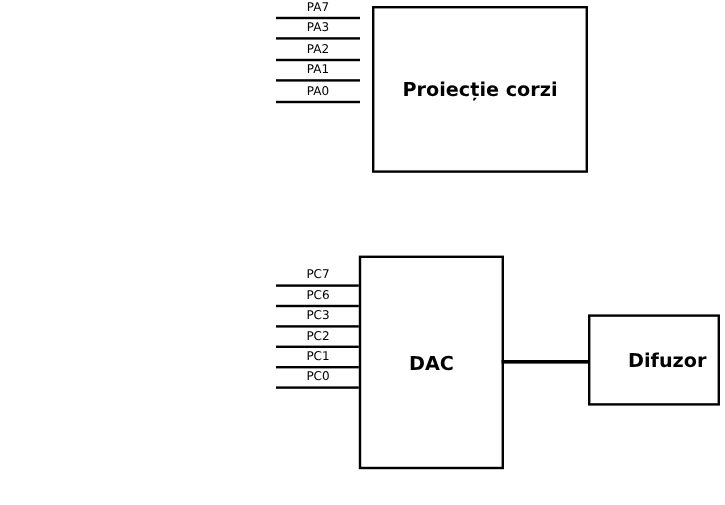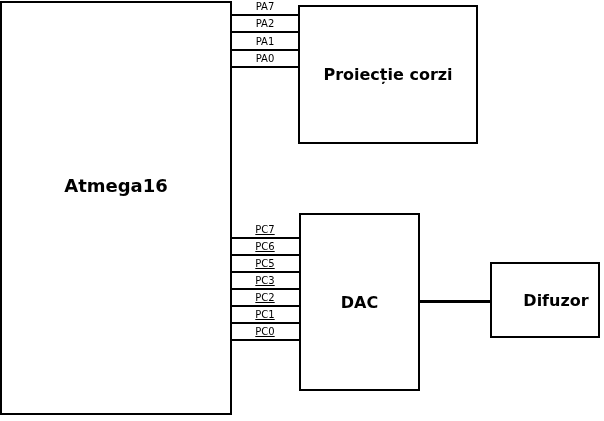--- a/index.html
+++ b/index.html
@@ -54,53 +54,53 @@
   .ladder-a { top: -2px; }
   .ladder-c { top: 222px; }
   .pin-row {
     box-sizing: border-box;
     border-bottom: 2px solid #000000;
     display: flex;
     align-items: flex-end;
     justify-content: center;
   }
   .ladder-a .pin-row { height: 17.5px; }
-  .ladder-c .pin-row { height: 17px; text-decoration: underline; }
+  .ladder-c .pin-row { height: 17px; }
   .pin-label {
     font-size: 10px;
     line-height: 12px;
     margin-bottom: 1px;
     white-space: nowrap;
   }
   
-  .proiectie { left: 298px; top: 5px;   width: 180px; height: 139px; }
+  .proiectie { left: 310px; top: 5px;   width: 180px; height: 139px; }
   .dac       { left: 299px; top: 213px; width: 121px; height: 178px; text-align: right; }
   .difuzor   { left: 490px; top: 262px; width: 110px; height: 76px; padding-left: 22px;  }
   
   .wire {
     position: absolute;
     background: #000000;
   }
   .dac-difuzor-wire {
     left: 418px; top: 300px;
     width: 74px; height: 2.5px;
   }
 </style>
 </head>
 <body>
 
 <div class="canvas">
 
-  <div class="block atmega">
-    <div class="block-label atmega-label">Atmega16</div>
-  </div>
 
   <div class="ladder ladder-a">
     <div class="pin-row">
         <span class="pin-label">PA7</span>
+      </div>
+    <div class="pin-row">
+        <span class="pin-label">PA3</span>
       </div>
     <div class="pin-row">
         <span class="pin-label">PA2</span>
       </div>
     <div class="pin-row">
         <span class="pin-label">PA1</span>
       </div>
     <div class="pin-row">
         <span class="pin-label">PA0</span>
       </div>
@@ -109,23 +109,20 @@
   <div class="block proiectie">
     <div class="block-label">Proiecție corzi</div>
   </div>
 
   <div class="ladder ladder-c">
     <div class="pin-row">
         <span class="pin-label">PC7</span>
       </div>
     <div class="pin-row">
         <span class="pin-label">PC6</span>
-      </div>
-    <div class="pin-row">
-        <span class="pin-label">PC5</span>
       </div>
     <div class="pin-row">
         <span class="pin-label">PC3</span>
       </div>
     <div class="pin-row">
         <span class="pin-label">PC2</span>
       </div>
     <div class="pin-row">
         <span class="pin-label">PC1</span>
       </div>

